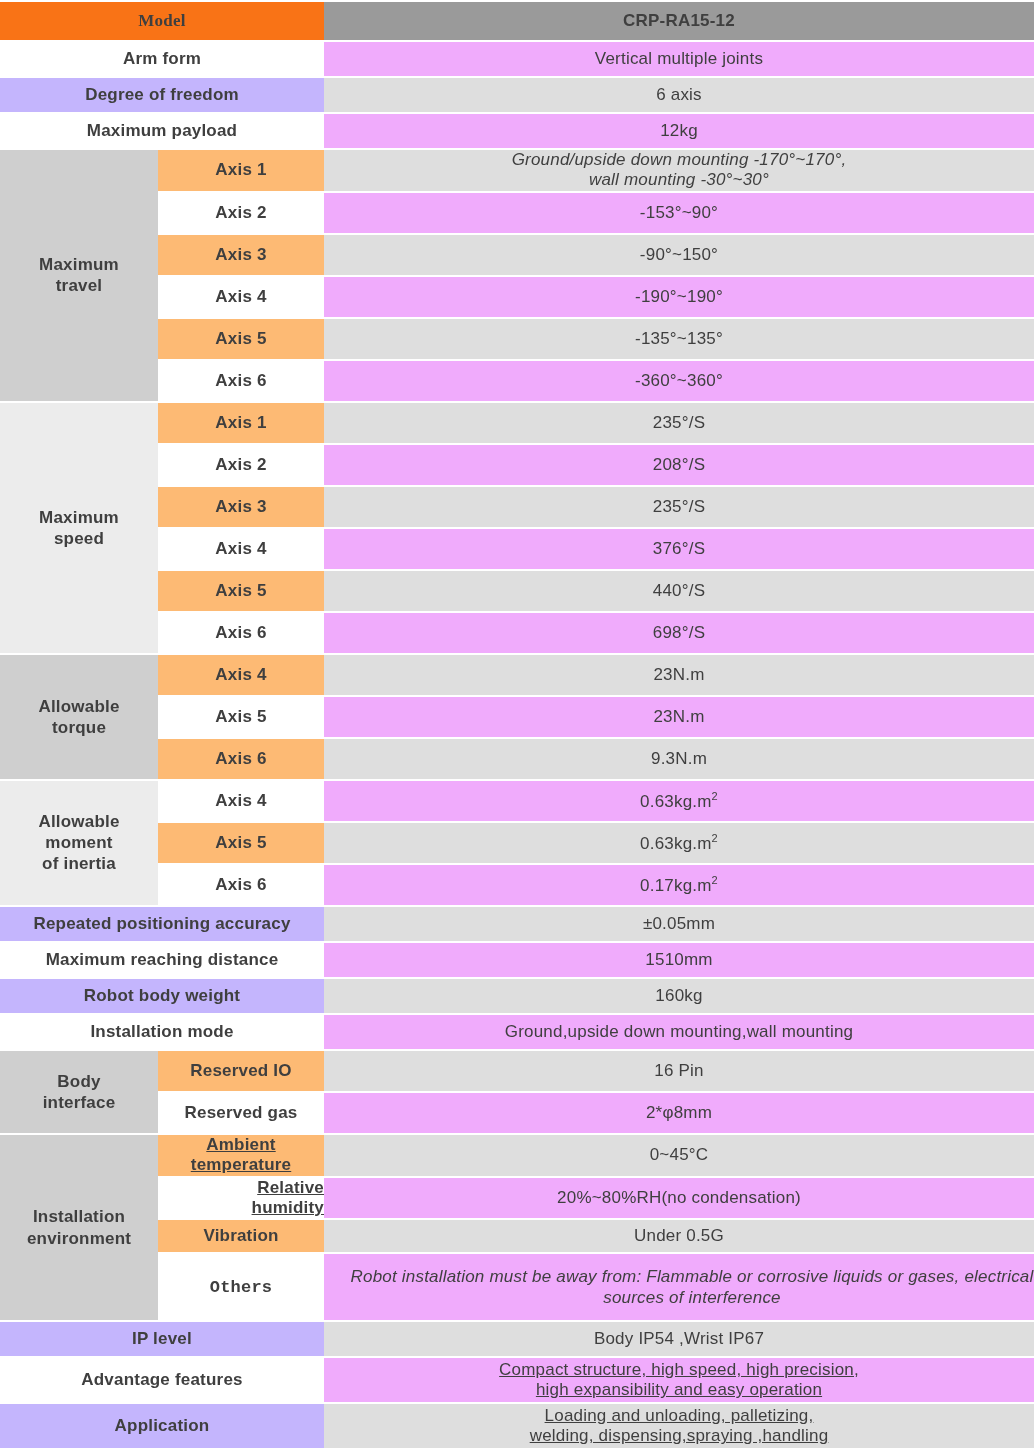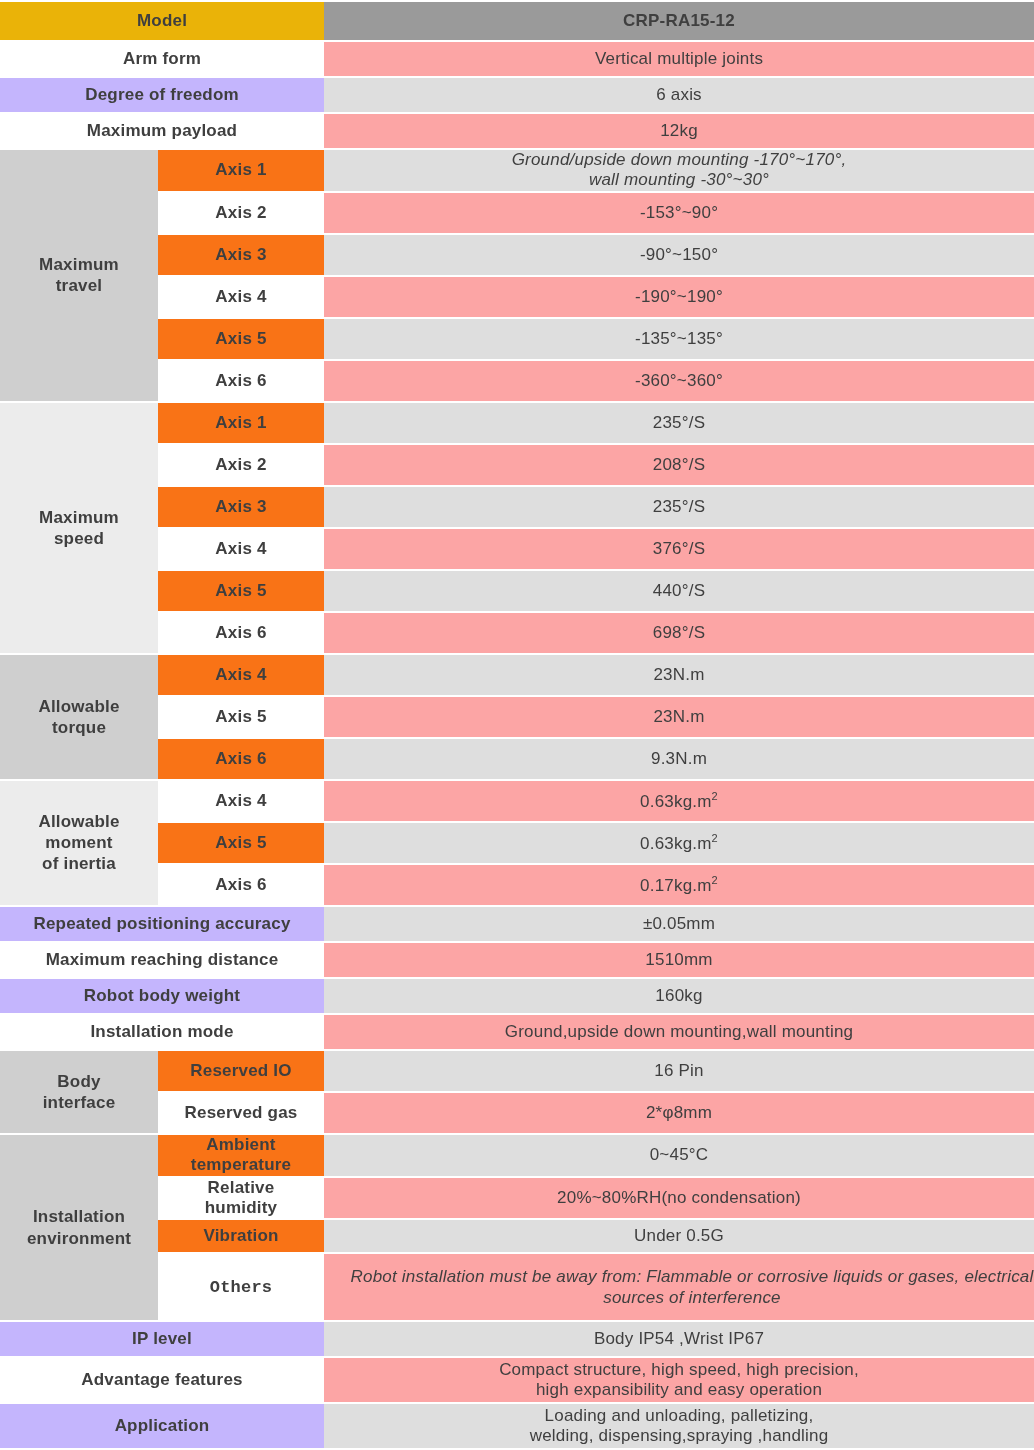--- a/index.html
+++ b/index.html
@@ -28,25 +28,26 @@
     letter-spacing: 0.2px;
     color: #3f3f3f;
   }
   
   col.c1 { width: 158px; }
   col.c2 { width: 166px; }
   col.c3 { width: 710px; }
 
   
   .hdr-left {
-    background: #eab308;
+    background: #f97316;
     color: #ffffff;
     font-weight: bold;
     font-size: 19px;
     height: 38px;
+    font-family: Liberation Serif, serif;
   }
   .hdr-right {
     background: #9a9a9a;
     color: #ffffff;
     font-weight: bold;
     font-size: 19px;
     height: 38px;
   }
   .lbl-shade {
     background: #c4b5fd;
@@ -58,50 +59,50 @@
     background: #ffffff;
     font-weight: bold;
     font-size: 18px;
     height: 34px;
   }
   .val-shade {
     background: #dedede;
     height: 20px;
   }
   .val-plain {
-    background: #fca5a5;
+    background: #f0abfc;
     height: 34px;
   }
   .group-dark {
     background: #cfcfcf;
     font-weight: bold;
     font-size: 18px;
     line-height: 1.25;
   }
   .group-light {
     background: #ececec;
     font-weight: bold;
     font-size: 18px;
     line-height: 1.25;
   }
   .sub-shade {
-    background: #f97316;
+    background: #fdba74;
     font-weight: bold;
     font-size: 17px;
     height: 40px;
   }
   .sub-plain {
     background: #ffffff;
     font-weight: bold;
     font-size: 17px;
     height: 40px;
   }
   .val-big { font-size: 19px; }
   .val-small { font-size: 16px; line-height: 1.2; }
-  .two-line { line-height: 1.2; }
+  .two-line { line-height: 1.2; text-decoration: underline; }
   .multiline-left {
     text-align: left;
     padding-left: 26px !important;
     line-height: 1.25;
     font-size: 17px;
   }
   sup { font-size: 11px; vertical-align: super; }
 </style>
 </head>
 <body>
@@ -258,21 +259,21 @@
     </tr>
 
     <tr>
       <td class="group-dark" rowspan="4" style="white-space: pre-line;">Installation
 environment</td>
       <td class="sub-shade two-line" style="height:36px; white-space: pre-line;">Ambient
 temperature</td>
       <td class="val-shade" style="height:36px;">0~45°C</td>
     </tr>
     <tr>
-      <td class="sub-plain two-line" style="height:36px; white-space: pre-line;">Relative
+      <td class="sub-plain two-line" style="height:36px; white-space: pre-line; text-align: right;">Relative
 humidity</td>
       <td class="val-plain" style="height:36px;">20%~80%RH(no condensation)</td>
     </tr>
     <tr>
       <td class="sub-shade" style="height:32px;margin-left:36px;">Vibration</td>
       <td class="val-shade" style="height:32px;">Under 0.5G</td>
     </tr>
     <tr>
       <td class="sub-plain" style="height:66px;font-family:Liberation Mono, monospace;">Others</td>
       <td class="val-plain multiline-left" style="height:66px;font-style:italic;">Robot installation must be away from: Flammable or corrosive liquids or gases, electrical sources of interference</td>

